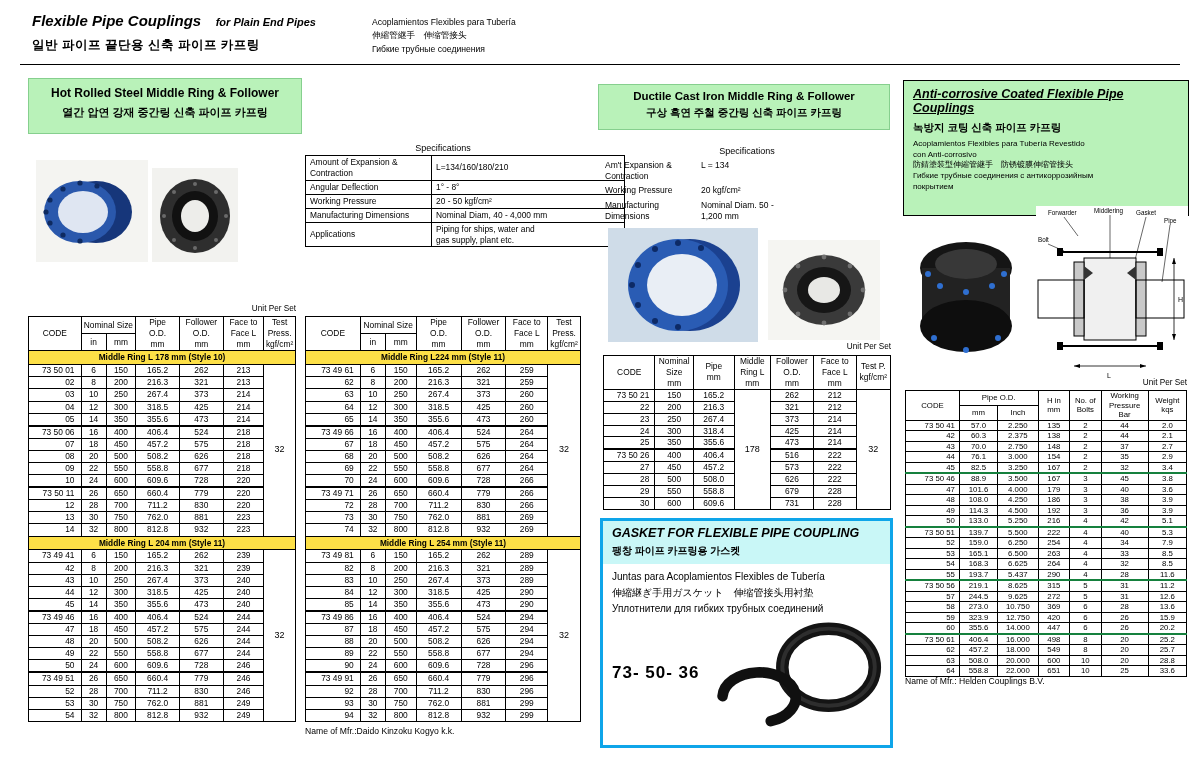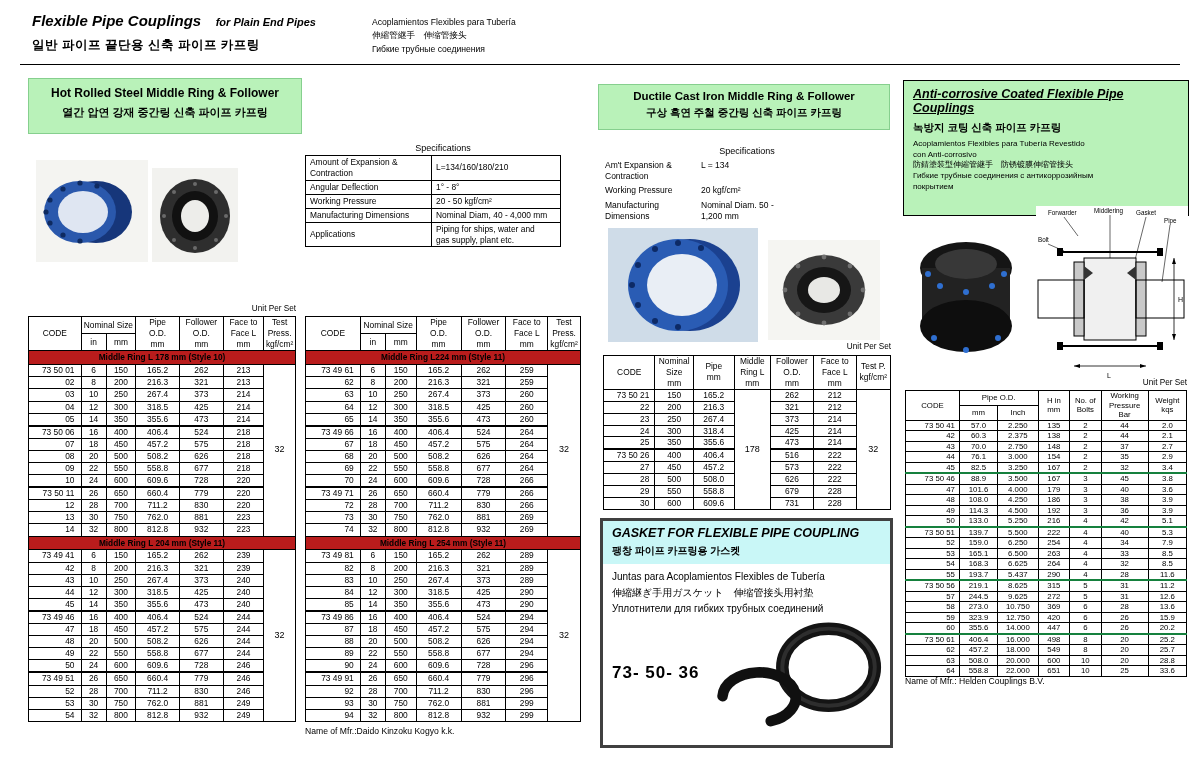--- a/index.html
+++ b/index.html
@@ -22,21 +22,21 @@
            padding:6px 9px;}
   #antibox .en{font-weight:bold;font-style:italic;font-size:12.5px;line-height:1.15;}
   #antibox .ko{font-weight:bold;font-size:10.5px;margin:5px 0 4px 0;}
   #antibox .sm{font-size:8px;line-height:1.35;}
 
   
   table{border-collapse:collapse;table-layout:fixed;background:#fff;}
   th,td{border:1px solid #000;white-space:pre-line;}
   .ctable th,.ctable td{font-size:8.4px;line-height:1.32;text-align:center;padding:0 1px;font-weight:normal;}
   .ctable tbody td:first-child{text-align:right;padding-right:6px;}
-  .ctable tr.band td{background:#b91c1c;font-weight:bold;font-size:8.3px;text-align:center;padding:1px 0;}
+  .ctable tr.band td{background:#fde047;font-weight:bold;font-size:8.3px;text-align:center;padding:1px 0;}
   .ctable tr.gstart td{border-top:2px solid #000;}
   .ctable td.spancell{font-size:9px;text-align:center;padding:0;}
   .stable td{font-size:8.4px;line-height:1.3;text-align:left;padding:1px 4px;}
   .dtable th,.dtable td{font-size:8.4px;line-height:1.3;text-align:center;padding:0 1px;font-weight:normal;}
   .dtable tbody td:first-child{text-align:right;padding-right:5px;}
   .dtable tr.gstart td{border-top:2px solid #000;}
   .dtable td.spancell{font-size:9px;}
   .atable th,.atable td{font-size:7.8px;line-height:1.22;text-align:center;padding:0 1px;font-weight:normal;}
   .atable tbody td:first-child{text-align:right;padding-right:4px;}
   .atable tr.gstart td{border-top:2px solid #15803d;}
@@ -44,21 +44,21 @@
   .spectitle{font-size:9px;text-align:center;}
   .unitlbl{font-size:8.2px;text-align:right;}
   .mfr{font-size:8.6px;}
 
   
   .specrow{display:flex;font-size:8.5px;line-height:1.25;margin-bottom:4px;}
   .specrow .lb{width:96px;white-space:pre-line;}
   .specrow .vl{white-space:pre-line;}
 
   
-  #gasketbox{border:3px solid #404040;box-sizing:border-box;background:#fff;}
+  #gasketbox{border:3px solid #0ea5e9;box-sizing:border-box;background:#fff;}
   #gasketbox .gb-head{background:#c9f7f7;padding:5px 9px 6px 9px;}
   #gasketbox .gb-title{font-weight:bold;font-style:italic;font-size:12.5px;}
   #gasketbox .gb-ko{font-weight:bold;font-size:10px;margin-top:4px;}
   #gasketbox .gb-body{padding:5px 9px 0 9px;font-size:10px;line-height:1.6;}
   #gasketbox .gb-bottom{display:flex;align-items:center;padding:2px 6px 0 9px;}
   #gasketbox .gb-code{font-weight:bold;font-size:17px;letter-spacing:1px;width:100px;}
 
   svg text{font-family:"Liberation Sans","DejaVu Sans",sans-serif;}
 </style>
 </head>
@@ -128,21 +128,21 @@
       <circle cx="12" cy="48" r="2" fill="#6a6a6a"></circle>
         <circle cx="22" cy="24" r="2" fill="#6a6a6a"></circle>
       <circle cx="43" cy="16" r="2" fill="#6a6a6a"></circle>
         <circle cx="64" cy="24" r="2" fill="#6a6a6a"></circle>
       <circle cx="74" cy="48" r="2" fill="#6a6a6a"></circle>
         <circle cx="64" cy="72" r="2" fill="#6a6a6a"></circle>
     </svg>
   </div>
 
   <div class="abs spectitle" style="left:305px;top:143px;width:276px;">Specifications</div>
-  <table class="abs stable" style="left:305px;top:155px;width:256px;">
+  <table class="abs stable" style="left:305px;top:155px;width:320px;">
     <colgroup>
         <col style="width:126px">
         <col>
       </colgroup>
     <tbody>
         <tr>
           <td>Amount of Expansion &amp;
 Contraction</td>
           <td>L=134/160/180/210</td>
         </tr>

